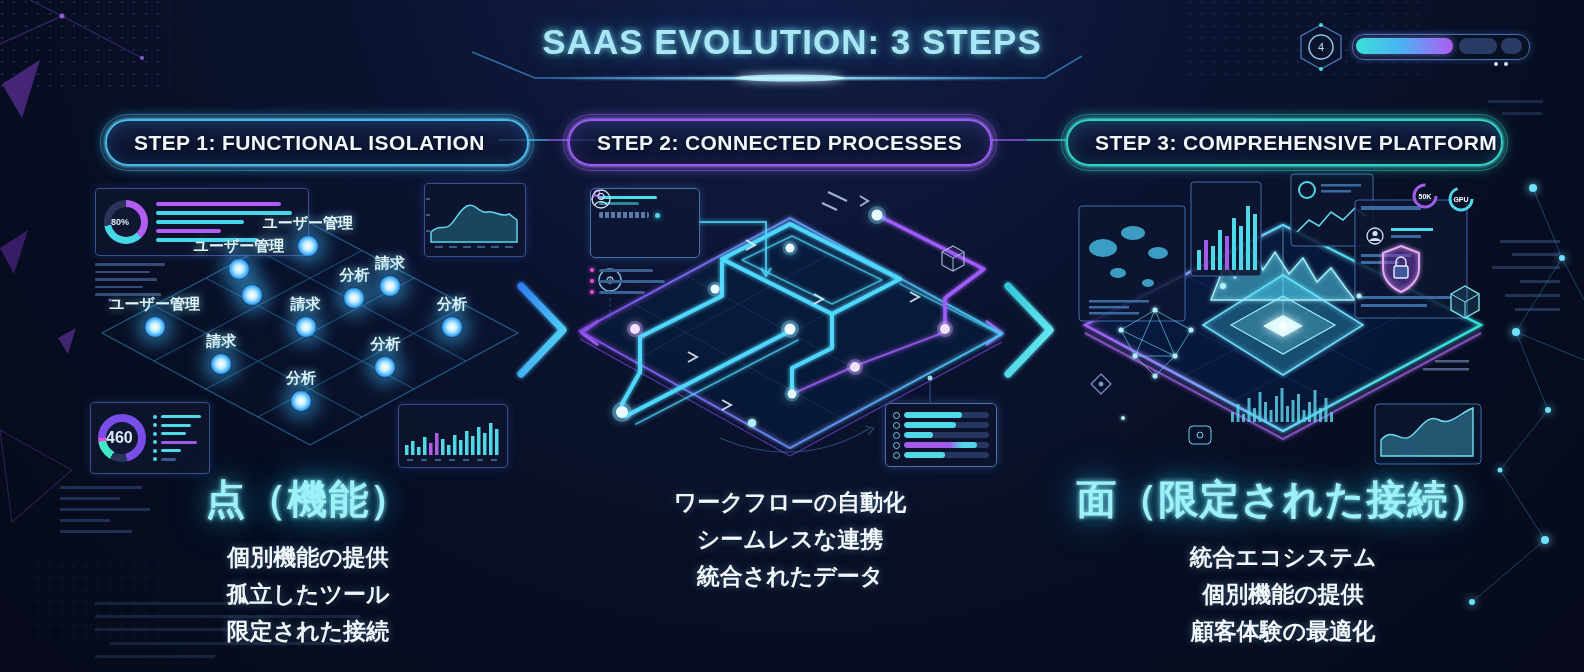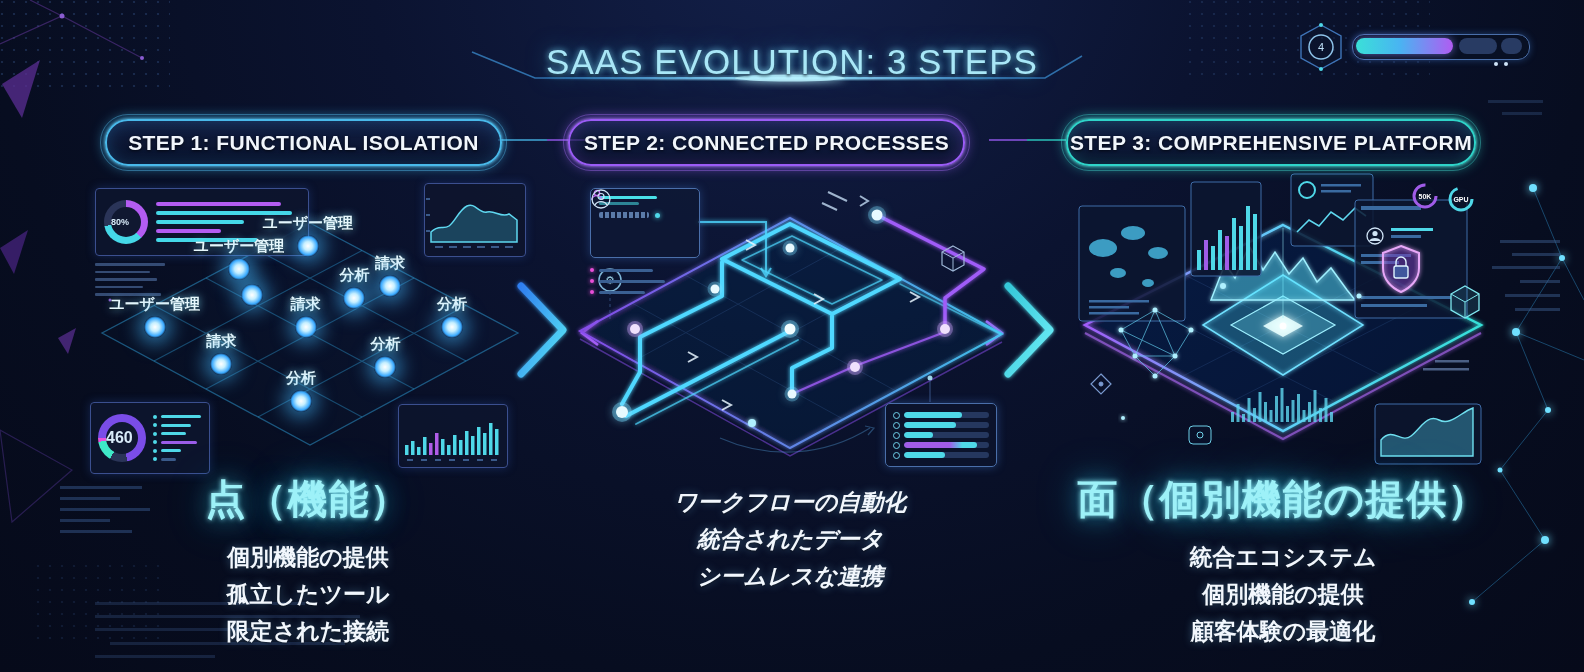--- a/index.html
+++ b/index.html
@@ -4,26 +4,26 @@
 <style>
   html,body{margin:0;padding:0;background:#05091a;}
   .canvas{position:relative;width:1584px;height:672px;overflow:hidden;
     background:radial-gradient(ellipse at 50% -10%, #13204a 0%, #0b1330 38%, #070d20 72%, #060a1a 100%);
     font-family:"Liberation Sans","DejaVu Sans",sans-serif;}
   .decor{position:absolute;left:0;top:0;z-index:0;}
   .art{position:absolute;z-index:1;}
   .art svg{position:absolute;left:0;top:0;}
   
   .page-title{position:absolute;left:0;top:22px;width:100%;text-align:center;z-index:3;
-    font-size:35px;font-weight:normal;letter-spacing:1px;color:#a9e7f7;
-    text-shadow:0 0 6px rgba(130,225,255,.85),0 0 22px rgba(50,180,240,.55),0 2px 3px rgba(0,0,0,.7);margin-top:20px;}
+    font-size:35px;font-weight:bold;letter-spacing:1px;color:#a9e7f7;
+    text-shadow:0 0 6px rgba(130,225,255,.85),0 0 22px rgba(50,180,240,.55),0 2px 3px rgba(0,0,0,.7);}
   
-  .pill{position:absolute;top:119px;height:43px;z-index:3;border-radius:23px;display:flex;align-items:center;justify-content:center;
+  .pill{position:absolute;top:119px;height:43px;z-index:3;border-radius:23px;display:flex;align-items:center;
     font-weight:bold;font-size:21px;color:#f1f6fc;letter-spacing:.4px;text-shadow:0 1px 3px rgba(0,0,0,.7);
-    background:linear-gradient(180deg,rgba(26,44,88,.55),rgba(8,16,40,.88));}
+    background:linear-gradient(180deg,rgba(26,44,88,.55),rgba(8,16,40,.88));padding-left:27px;}
   .pill.cyan{border:2px solid #49b9ea;box-shadow:0 0 14px rgba(64,190,245,.8),0 0 3px rgba(150,230,255,.9),inset 0 0 16px rgba(50,150,220,.28);outline:1px solid rgba(90,200,250,.4);outline-offset:4px;}
   .pill.purple{border:2px solid #9b5cf6;box-shadow:0 0 14px rgba(150,95,245,.85),0 0 3px rgba(210,170,255,.9),inset 0 0 16px rgba(140,80,230,.28);outline:1px solid rgba(170,110,250,.4);outline-offset:4px;}
   .pill.teal{border:2px solid #2fd4c9;box-shadow:0 0 14px rgba(45,210,200,.85),0 0 3px rgba(150,255,245,.9),inset 0 0 16px rgba(40,190,190,.28);outline:1px solid rgba(70,220,210,.4);outline-offset:4px;}
   
   .cap{position:absolute;z-index:2;text-align:center;}
   .cap-title{font-size:40px;font-weight:bold;color:#9df1f8;letter-spacing:1px;
     text-shadow:0 0 5px rgba(150,245,255,.95),0 0 22px rgba(40,205,240,.65),0 0 46px rgba(40,205,240,.4);text-align:center;}
   .cap-line{font-size:23px;font-weight:600;color:#f2f7fd;line-height:37px;
     text-shadow:0 0 9px rgba(130,205,255,.4),0 1px 2px rgba(0,0,0,.6);}
   
@@ -725,28 +725,28 @@
 
   <div class="cap" style="left:88px;top:472px;width:440px;">
     <div class="cap-title">点（機能）</div>
     <div style="margin-top:12px;">
       <div class="cap-line">個別機能の提供</div>
       <div class="cap-line">孤立したツール</div>
       <div class="cap-line">限定された接続</div>
     </div>
   </div>
   <div class="cap" style="left:570px;top:472px;width:440px;">
-    <div style="margin-top:12px;font-style:italic;">
+    <div style="margin-top:12px;">
       <div class="cap-line">ワークフローの自動化</div>
+      <div class="cap-line">シームレスな連携</div>
       <div class="cap-line">統合されたデータ</div>
-      <div class="cap-line">シームレスな連携</div>
     </div>
   </div>
   <div class="cap" style="left:1058px;top:472px;width:450px;">
-    <div class="cap-title">面（個別機能の提供）</div>
+    <div class="cap-title">面（限定された接続）</div>
     <div style="margin-top:12px;">
       <div class="cap-line">統合エコシステム</div>
       <div class="cap-line">個別機能の提供</div>
       <div class="cap-line">顧客体験の最適化</div>
     </div>
   </div>
 
 </div>
 
 </body></html>

